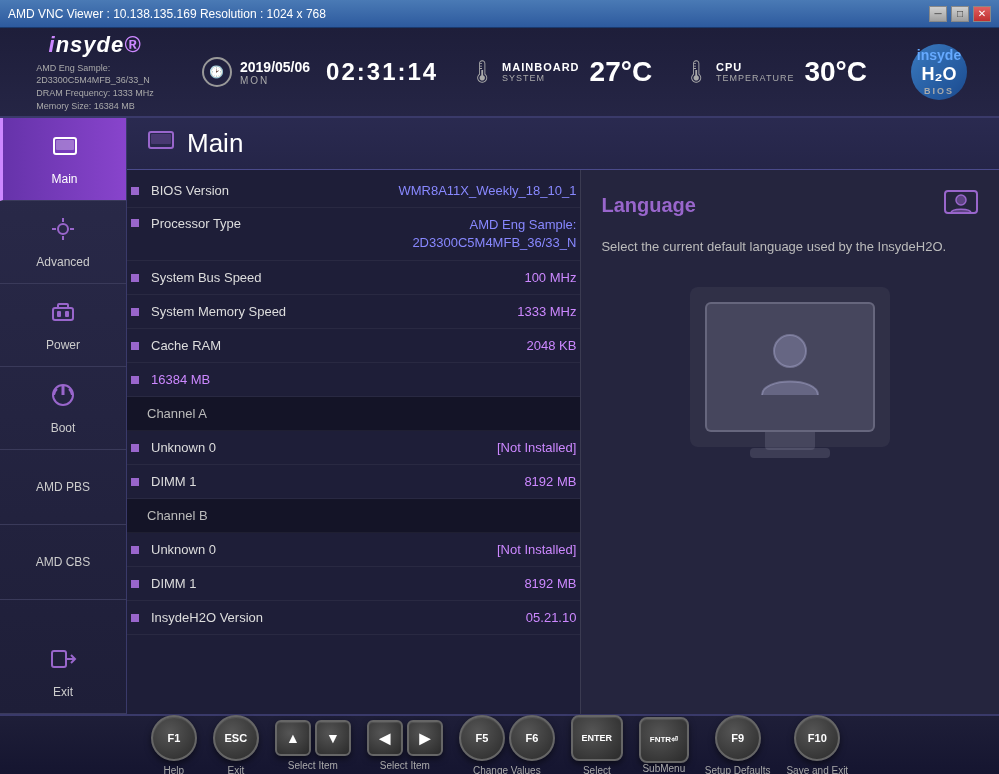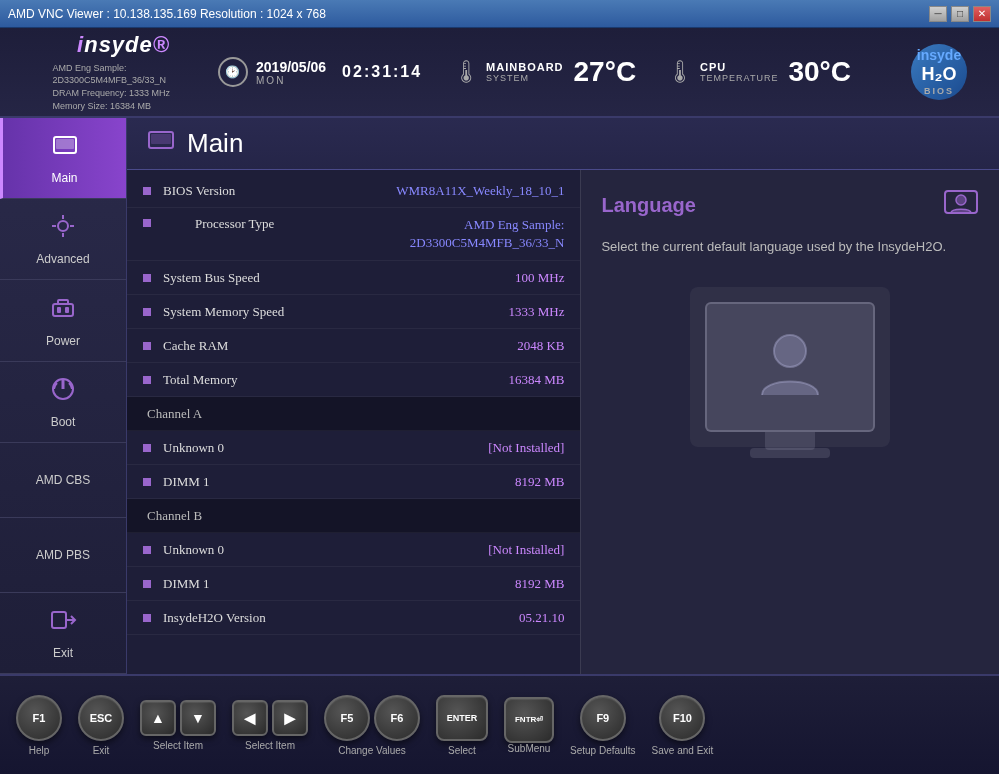--- a/index.html
+++ b/index.html
@@ -59,21 +59,21 @@
       background: linear-gradient(to bottom, #1e1e3a, #252545);
       display: flex;
       align-items: center;
       padding: 0 20px;
       border-bottom: 2px solid #3a3a6a;
     }
     #logo-area {
       width: 150px;
       display: flex;
       flex-direction: column;
-      align-items: flex-end;
+      align-items: center;
     }
     #insyde-logo {
       color: white;
       font-size: 22px;
       font-style: italic;
       font-weight: bold;
       letter-spacing: 1px;
     }
     #insyde-logo span { color: #9966cc; }
     #system-info-text {
@@ -195,24 +195,23 @@
       scrollbar-width: thin;
       scrollbar-color: #6633aa #1e1e38;
     }
     #settings-list::-webkit-scrollbar { width: 8px; }
     #settings-list::-webkit-scrollbar-track { background: #1e1e38; }
     #settings-list::-webkit-scrollbar-thumb { background: #6633aa; border-radius: 4px; }
 
     .settings-row {
       display: flex;
       align-items: center;
-      padding: 7px 16px;
+      padding: 7px 4px;
       border-bottom: 1px solid rgba(255,255,255,0.05);
       min-height: 34px;
-      font-family: Liberation Serif, serif;
     }
     .settings-row.section-header {
       background: rgba(0,0,0,0.3);
       color: #bbb;
       font-size: 13px;
       padding-left: 20px;
     }
     .row-bullet {
       width: 8px;
       height: 8px;
@@ -296,25 +295,26 @@
       position: absolute;
       bottom: -28px;
       width: 80px;
       height: 10px;
       background: rgba(200,200,220,0.15);
       border-radius: 4px;
     }
 
     
     #footer {
-      height: 100px;
+      height: 60px;
       background: linear-gradient(to bottom, #1e1e38, #151530);
       border-top: 2px solid #3a3a6a;
       display: flex;
       align-items: center;
+      justify-content: center;
       gap: 16px;
       padding: 0 16px;
     }
     .footer-key {
       display: flex;
       flex-direction: column;
       align-items: center;
       gap: 4px;
       cursor: pointer;
     }
@@ -379,21 +379,21 @@
 
     <div id="header-center">
 
       <div style="display:flex;flex-direction:column;align-items:center;gap:2px;">
         <div style="display:flex;align-items:center;gap:8px;">
           <div style="width:30px;height:30px;border:2px solid #999;border-radius:50%;display:flex;align-items:center;justify-content:center;font-size:12px;color:#999;">🕑</div>
           <div>
             <div style="color:white;font-size:14px;font-weight:bold;">2019/05/06</div>
             <div style="color:#aaa;font-size:10px;letter-spacing:2px;">MON</div>
           </div>
-          <div style="color:white;font-size:16px;font-weight:bold;letter-spacing:2px;margin-left:8px;">02:31:14</div>
+          <div style="color:white;font-size:24px;font-weight:bold;letter-spacing:2px;margin-left:8px;">02:31:14</div>
         </div>
       </div>
 
       <div style="display:flex;flex-direction:column;align-items:center;gap:2px;">
         <div style="display:flex;align-items:center;gap:6px;">
           <div style="font-size:22px;color:#aaa;">🌡</div>
           <div>
             <div style="color:white;font-size:11px;font-weight:bold;letter-spacing:1px;">MAINBOARD</div>
             <div style="color:#aaa;font-size:9px;letter-spacing:1px;">SYSTEM</div>
           </div>
@@ -470,25 +470,25 @@
             <circle cx="14" cy="14" r="10" stroke="#9966cc" stroke-width="2" fill="none"></circle>
             <line x1="14" y1="4" x2="14" y2="14" stroke="#9966cc" stroke-width="3"></line>
             <path d="M8 8 C8 8 5 11 5 14" stroke="#9966cc" stroke-width="2"></path>
             <path d="M20 8 C20 8 23 11 23 14" stroke="#9966cc" stroke-width="2"></path>
           </svg>
         </div>
         <span class="sidebar-label">Boot</span>
       </div>
 
       <div class="sidebar-item">
+        <span class="sidebar-label">AMD PBS</span>
+      </div>
+
+      <div class="sidebar-item">
         <span class="sidebar-label">AMD CBS</span>
-      </div>
-
-      <div class="sidebar-item">
-        <span class="sidebar-label">AMD PBS</span>
       </div>
 
       <div class="sidebar-item" style="margin-top:auto;">
         <div class="sidebar-icon">
           <svg width="28" height="28" viewBox="0 0 28 28" fill="none">
             <rect x="3" y="6" width="14" height="16" rx="2" stroke="#9966cc" stroke-width="2" fill="none"></rect>
             <line x1="18" y1="14" x2="26" y2="14" stroke="#9966cc" stroke-width="2"></line>
             <polyline points="22,10 26,14 22,18" fill="none" stroke="#9966cc" stroke-width="2"></polyline>
           </svg>
         </div>
@@ -512,21 +512,21 @@
       <div id="content-body">
 
         <div id="settings-list">
 
           <div class="settings-row">
             <div class="row-bullet"></div>
             <span class="row-label">BIOS Version</span>
             <span class="row-value link">WMR8A11X_Weekly_18_10_1</span>
           </div>
 
-          <div class="settings-row" style="align-items:flex-start;padding-top:8px;padding-bottom:8px;gap:32px;">
+          <div class="settings-row" style="align-items:flex-start;padding-top:8px;padding-bottom:8px;">
             <div class="row-bullet" style="margin-top:3px;"></div>
             <span class="row-label">Processor Type</span>
             <span class="row-value link" style="text-align:right;line-height:1.4;">AMD Eng Sample:<br>2D3300C5M4MFB_36/33_N</span>
           </div>
 
           <div class="settings-row">
             <div class="row-bullet"></div>
             <span class="row-label">System Bus Speed</span>
             <span class="row-value">100 MHz</span>
           </div>
@@ -538,21 +538,20 @@
           </div>
 
           <div class="settings-row">
             <div class="row-bullet"></div>
             <span class="row-label">Cache RAM</span>
             <span class="row-value">2048 KB</span>
           </div>
 
           <div class="settings-row">
             <div class="row-bullet"></div>
-            <span class="row-label">Total Memory</span>
             <span class="row-value">16384 MB</span>
           </div>
 
           <div class="settings-row section-header">
             <span>Channel A</span>
           </div>
 
           <div class="settings-row">
             <div class="row-bullet"></div>
             <span class="row-label">Unknown 0</span>

